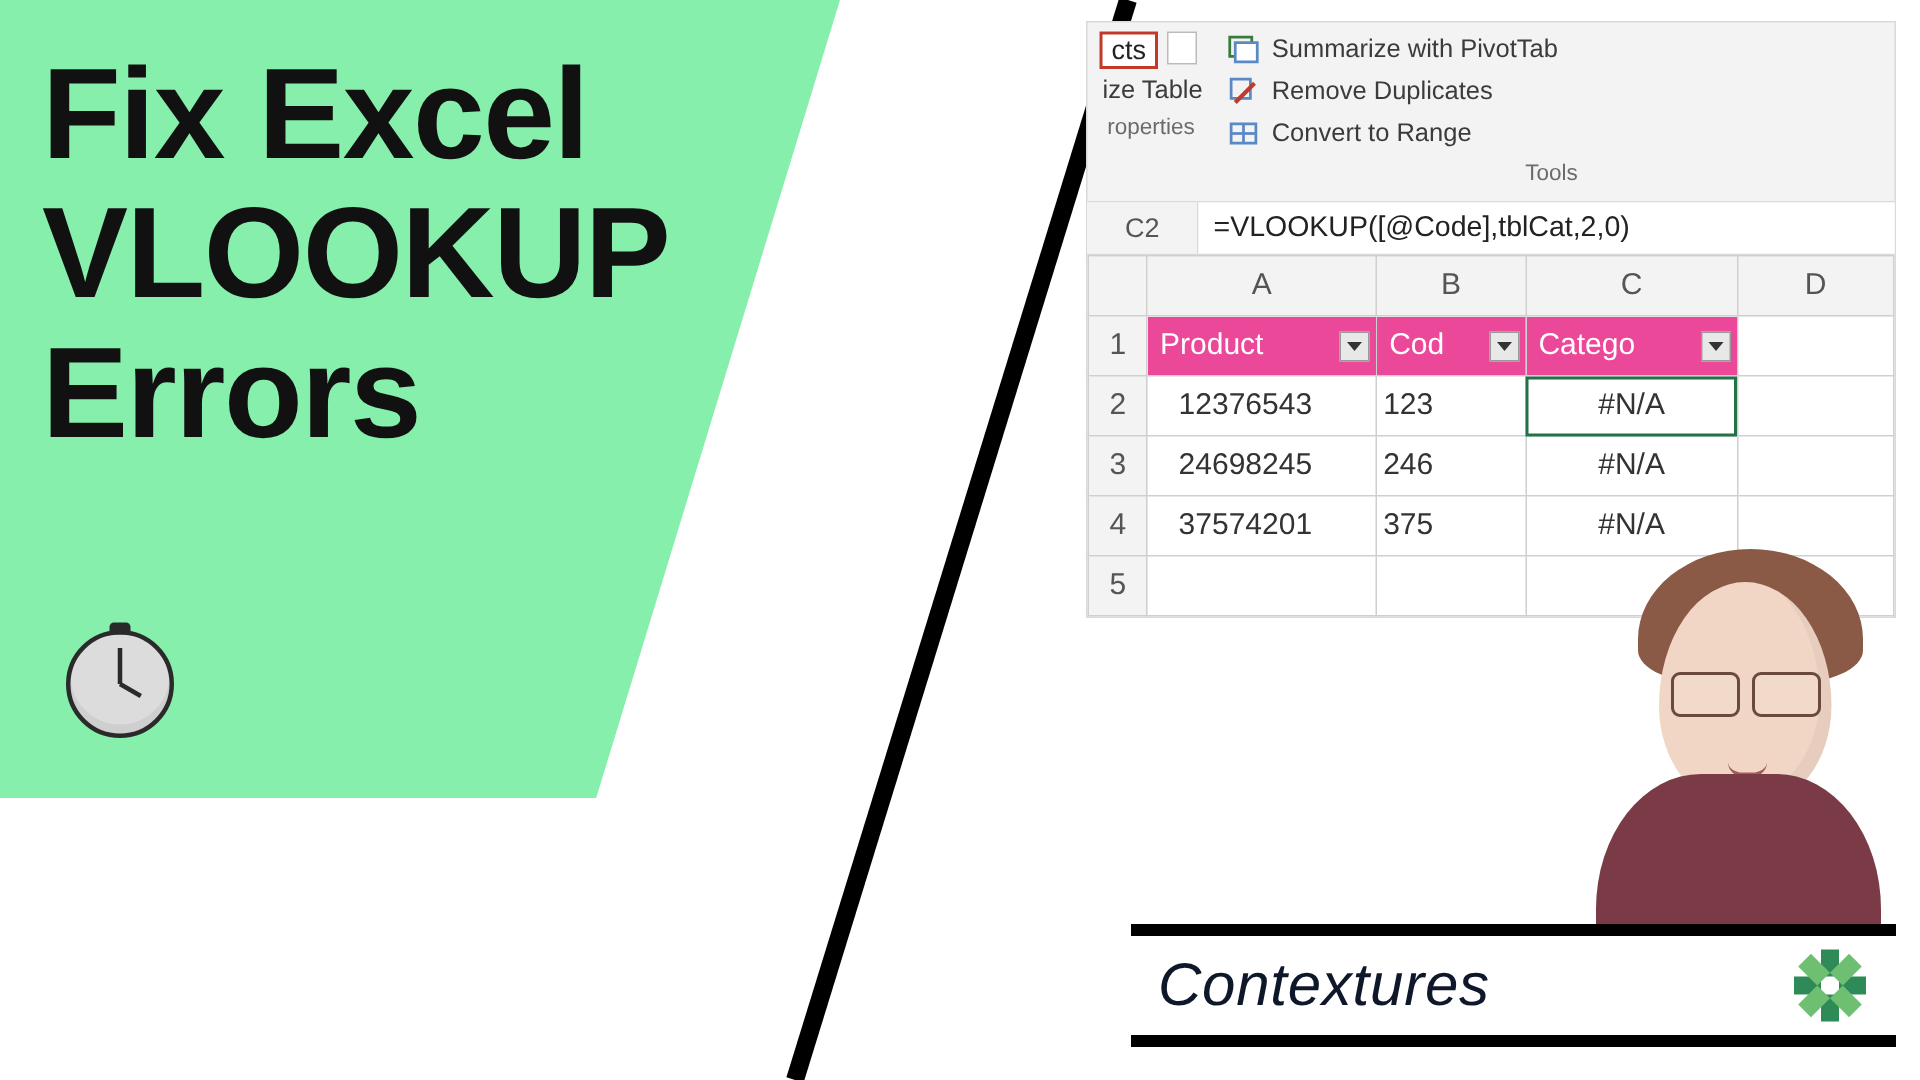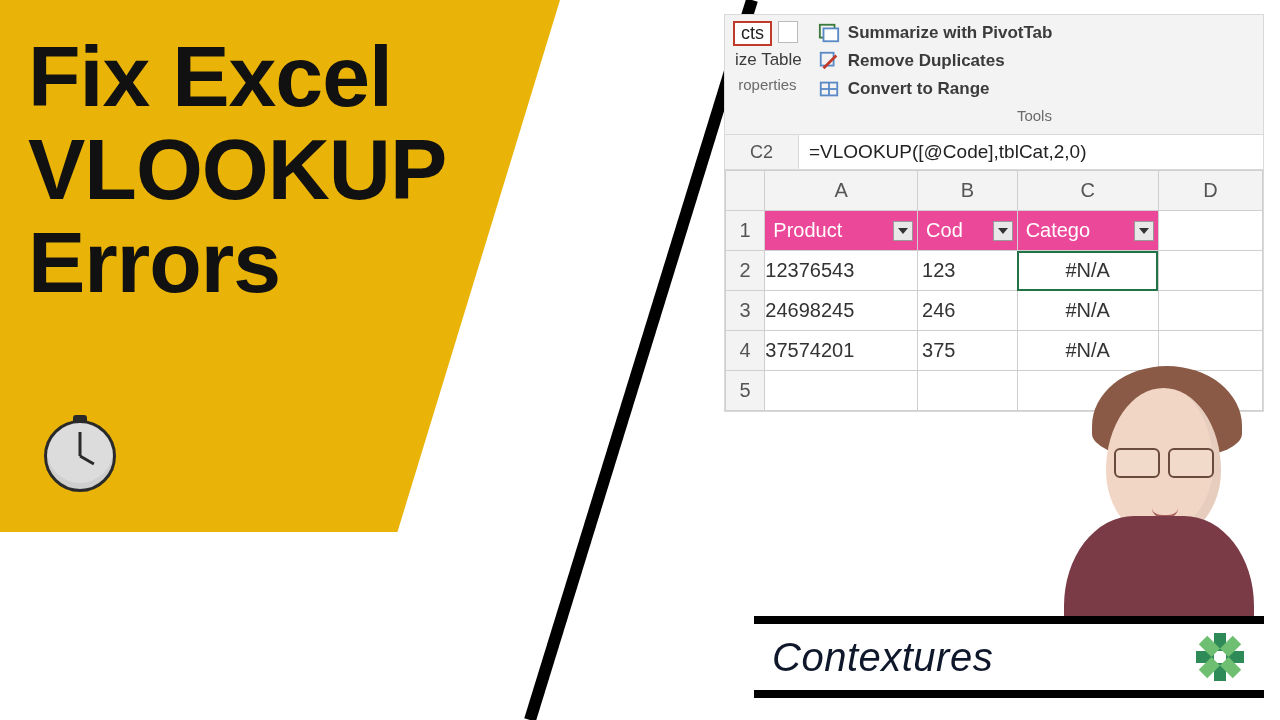--- a/index.html
+++ b/index.html
@@ -1,58 +1,58 @@
 <!DOCTYPE html>
 <html><head>
 <meta charset="utf-8">
 <style>
   * { box-sizing: border-box; margin: 0; padding: 0; }
   html, body { width: 1280px; height: 720px; overflow: hidden; font-family: "Segoe UI", Arial, sans-serif; }
   .stage { position: relative; width: 1280px; height: 720px; background: #fff; }
 
   
-  .cyan { position: absolute; left: 0; top: 0; width: 560px; height: 532px; background: #eab308; }
+  .cyan { position: absolute; left: 0; top: 0; width: 560px; height: 532px; background: #86efac; }
   .title { position: absolute; left: 28px; top: 30px; font-size: 86px; line-height: 1.08; font-weight: 600; color: #111; letter-spacing: -1px; }
   .dur { position: absolute; left: 44px; bottom: 40px; display: flex; align-items: center; gap: 22px; }
   .clock { width: 72px; height: 72px; border-radius: 50%; background: #dcdcdc; border: 3px solid #2a2a2a; position: relative; box-shadow: inset 0 -6px 0 rgba(0,0,0,.06); }
   .clock:before { content: ""; position: absolute; left: 50%; top: 50%; width: 3px; height: 24px; background: #2a2a2a; transform-origin: bottom center; transform: translate(-50%,-100%) rotate(0deg); }
   .clock:after { content: ""; position: absolute; left: 50%; top: 50%; width: 3px; height: 16px; background: #2a2a2a; transform-origin: bottom center; transform: translate(-50%,-100%) rotate(120deg); }
   .clock .nub { position: absolute; left: 50%; top: -8px; width: 14px; height: 8px; background: #2a2a2a; border-radius: 3px 3px 0 0; transform: translateX(-50%); }
   .dur-text { font-size: 58px; font-weight: 500; color: #111; }
 
   
   .diag { position: absolute; left: 0; top: 0; width: 1280px; height: 720px; pointer-events: none; }
 
   
   .excel { position: absolute; right: 16px; top: 14px; width: 540px; background: #f3f3f3; border: 1px solid #d9d9d9; font-family: "Segoe UI", Arial, sans-serif; color: #333; }
   .ribbon { display: flex; padding: 6px 8px 10px 8px; gap: 12px; }
   .panel { display: flex; flex-direction: column; align-items: center; gap: 4px; }
   .panel .stack { display: flex; flex-direction: column; gap: 4px; }
-  .rib-btn { display: flex; align-items: center; gap: 8px; font-size: 17px; color: #3b3b3b; padding: 2px 4px; font-weight: bold; }
+  .rib-btn { display: flex; align-items: center; gap: 8px; font-size: 17px; color: #3b3b3b; padding: 2px 4px; }
   .rib-ico { width: 22px; height: 20px; display: inline-flex; align-items: center; justify-content: center; }
   .panel-lbl { font-size: 15px; color: #6b6b6b; margin-top: 2px; }
   .leftcol { display: flex; flex-direction: column; gap: 4px; align-items: flex-start; }
   .cts { border: 2px solid #c0392b; padding: 0 6px; font-size: 18px; color: #222; background: #fff; }
   .ize { font-size: 17px; color: #3b3b3b; padding-left: 2px; }
 
   .fbar { display: flex; align-items: stretch; border-top: 1px solid #d9d9d9; border-bottom: 1px solid #d9d9d9; background: #fff; }
   .name-box { width: 74px; border-right: 1px solid #d9d9d9; display: flex; align-items: center; justify-content: center; font-size: 18px; color: #555; padding: 6px 4px; background: #f3f3f3; }
   .formula { flex: 1; padding: 6px 10px; font-size: 19px; color: #222; background: #fff; }
 
   .grid { background: #fff; }
   .sheet { border-collapse: collapse; width: 100%; }
   .sheet th, .sheet td { border: 1px solid #cfcfcf; font-size: 20px; height: 40px; }
   .corner { width: 34px; background: #f3f3f3; }
   .colh { background: #f3f3f3; color: #555; font-weight: 400; text-align: center; }
   .rowh { background: #f3f3f3; color: #555; font-weight: 400; text-align: center; width: 34px; }
   .hdr { background: #ec4899; color: #fff; position: relative; padding: 0 8px; text-align: left; }
   .hdr .arrow { position: absolute; right: 4px; top: 50%; transform: translateY(-50%); width: 20px; height: 20px; background: #e8e8e8; border: 1px solid #999; display: inline-flex; align-items: center; justify-content: center; }
   .hdr .arrow:after { content: ""; border-left: 5px solid transparent; border-right: 5px solid transparent; border-top: 6px solid #333; }
   .cA { width: 132px; } .cB { width: 86px; } .cC { width: 122px; } .cD { width: 90px; }
-  .num { text-align: left; padding-right: 22px; }
+  .num { text-align: center; padding-right: 22px; }
   .numL { text-align: left; padding-left: 4px; }
   .ctr { text-align: center; }
   .sel { outline: 2px solid #217346; outline-offset: -2px; }
 
   
   .brand { position: absolute; right: 16px; bottom: 22px; width: 510px; height: 82px; background: #fff; border-top: 8px solid #000; border-bottom: 8px solid #000; display: flex; align-items: center; justify-content: space-between; padding: 0 18px; }
   .brand-text { font-size: 40px; font-weight: 500; color: #0f172a; font-style: italic; letter-spacing: .5px; }
   .brand-logo { width: 52px; height: 52px; position: relative; }
   .brand-logo svg { width: 52px; height: 52px; }
 

